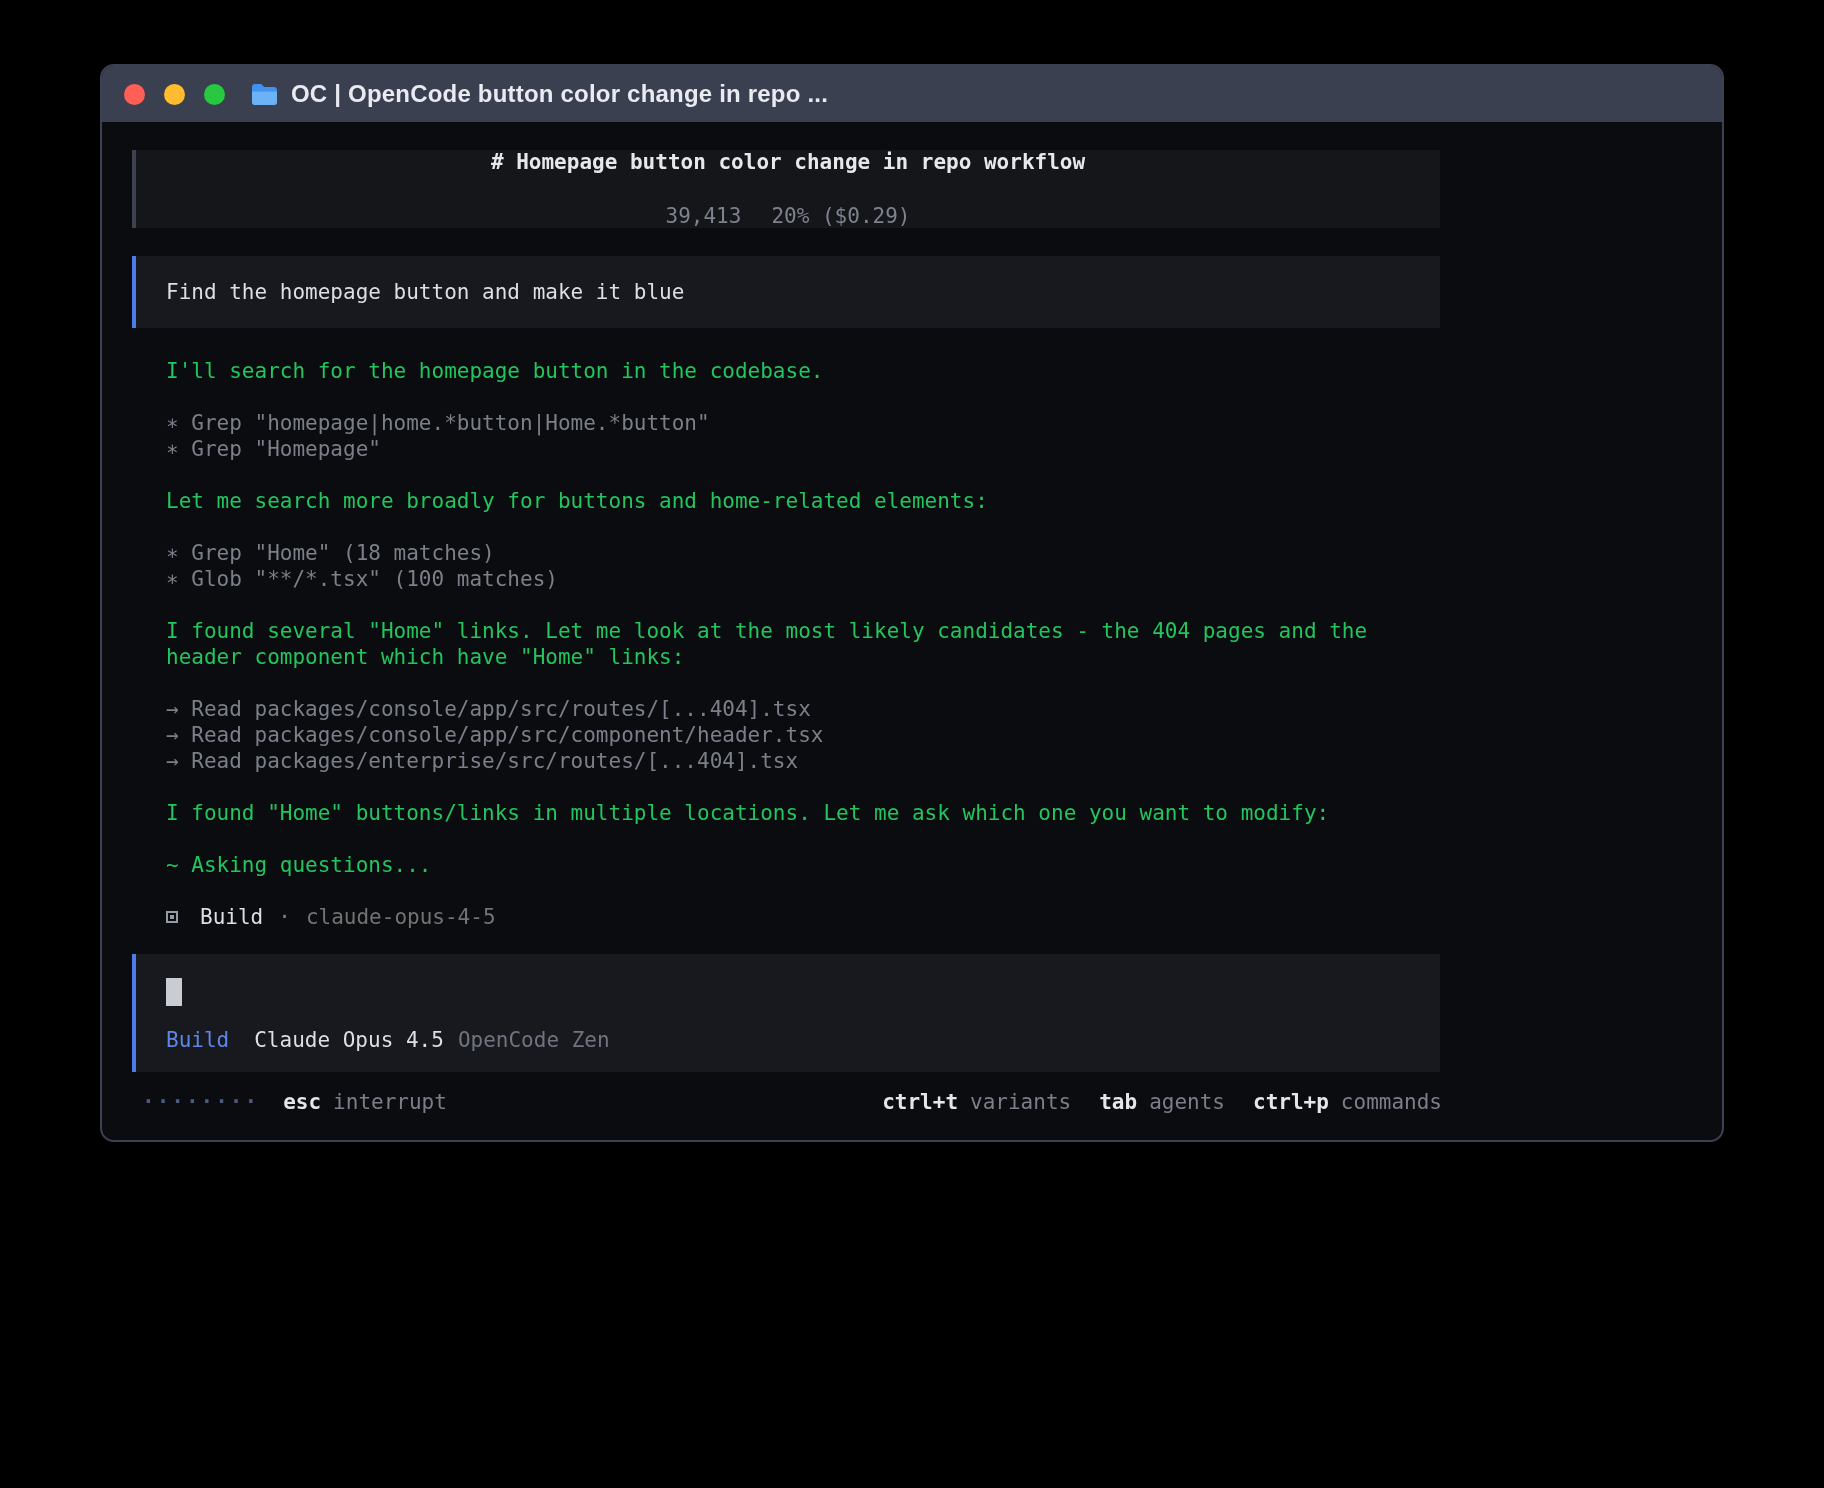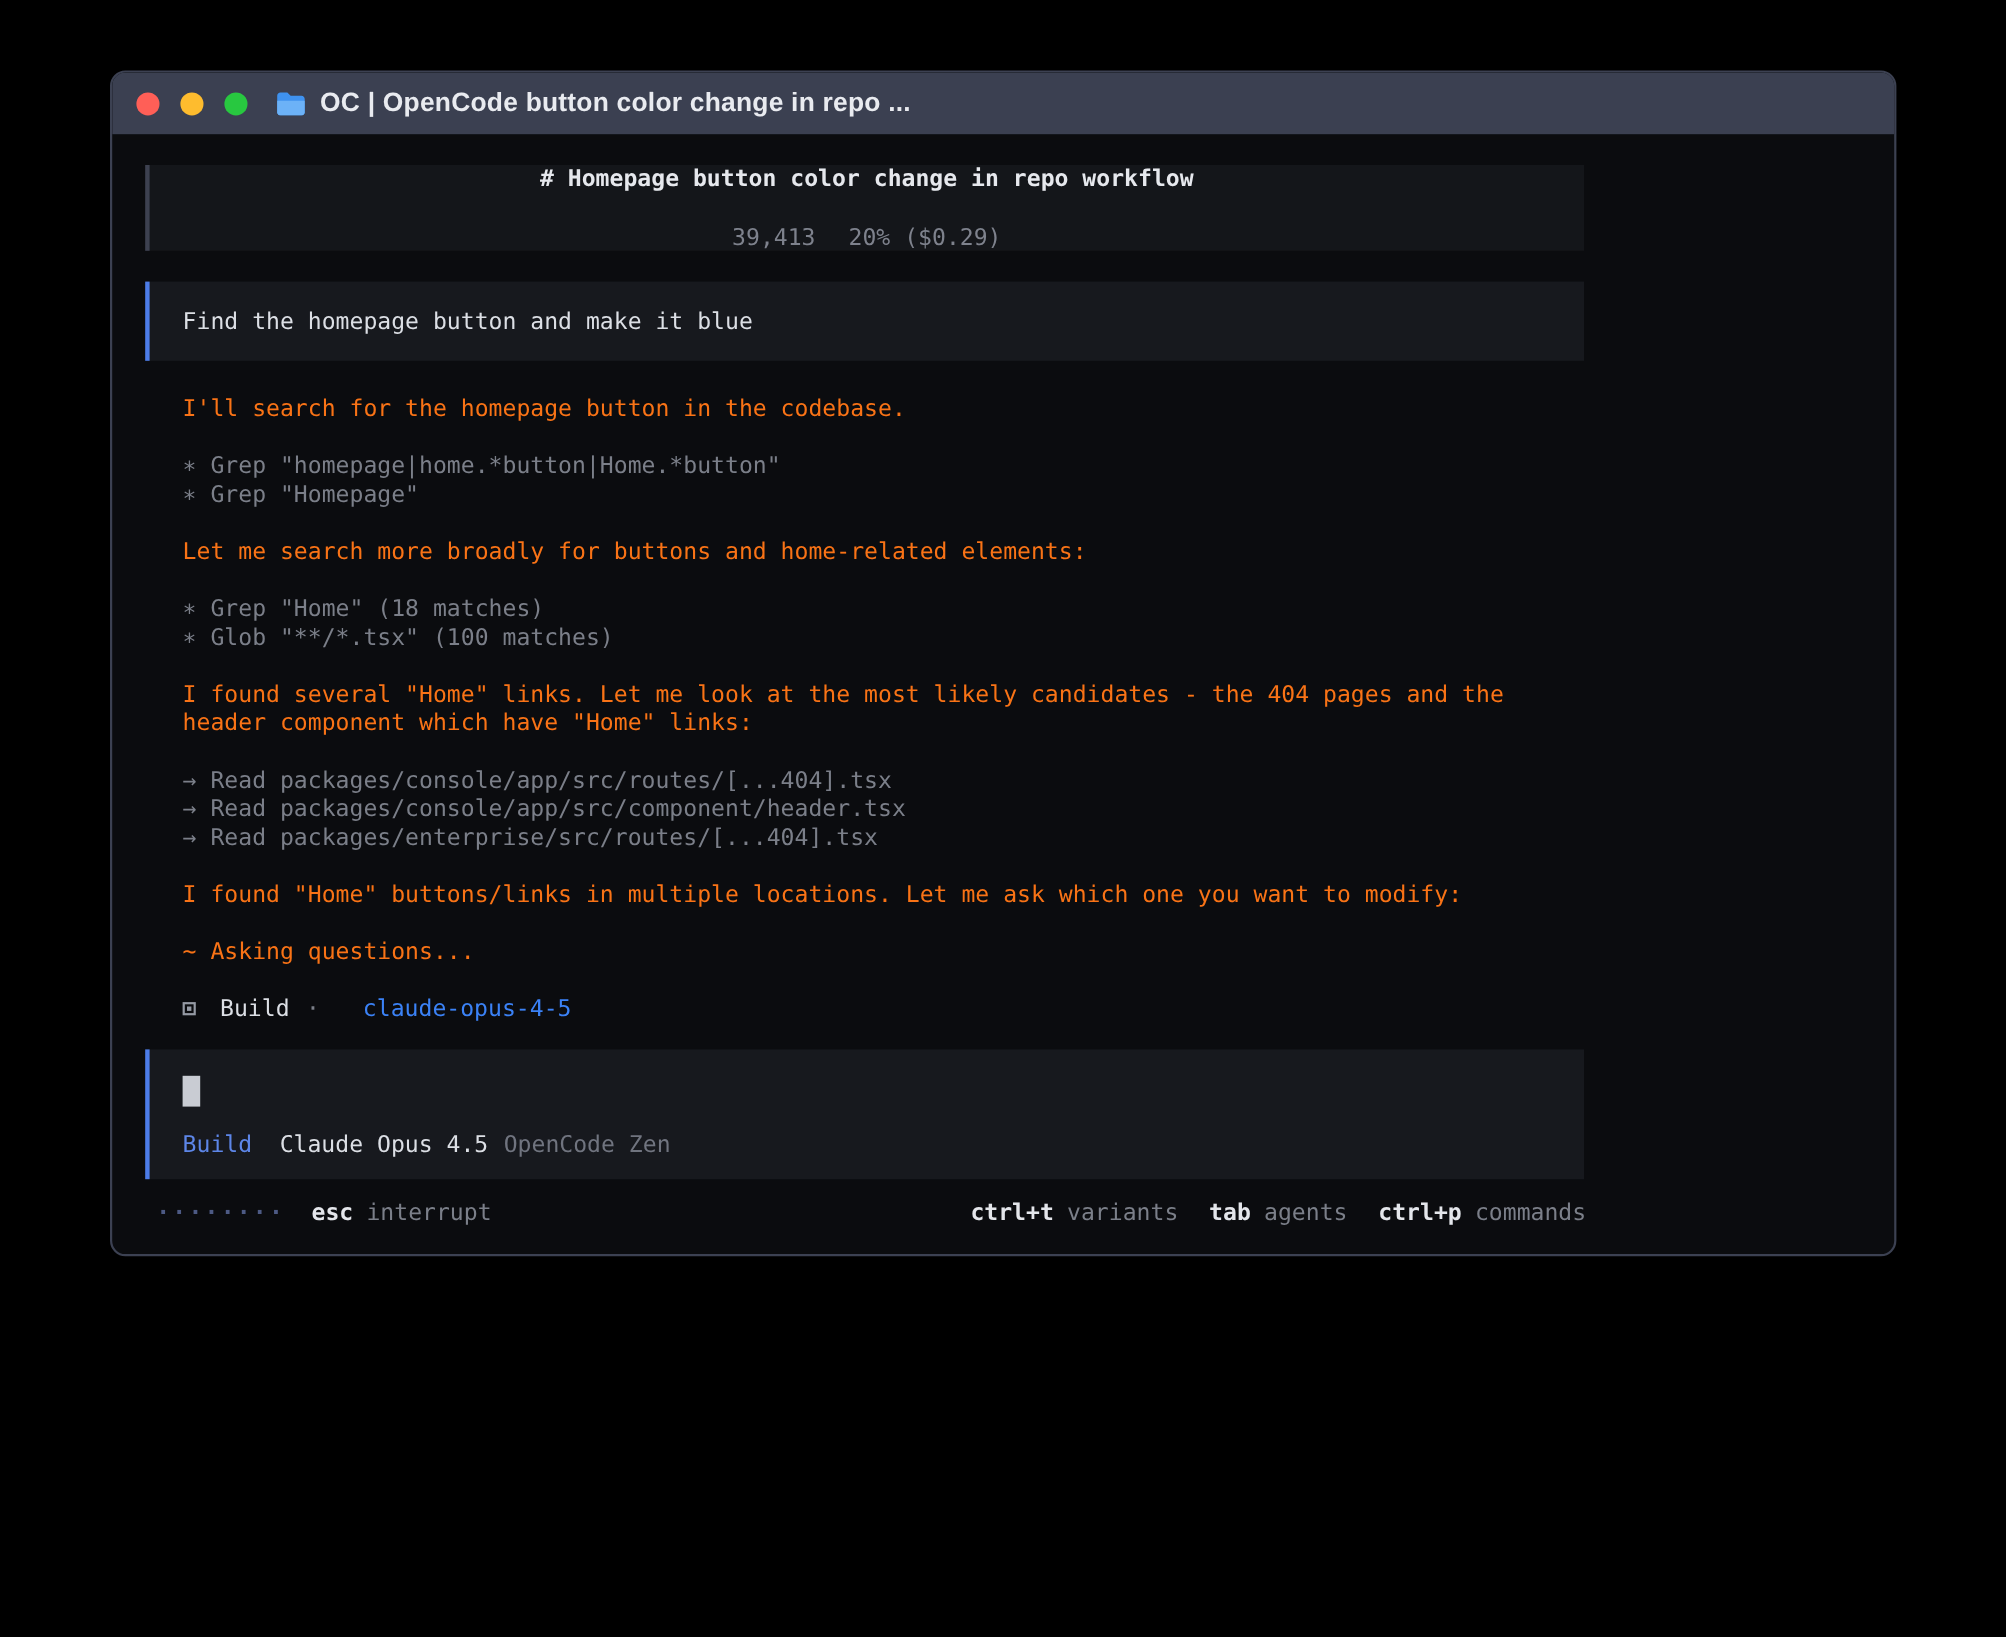--- a/index.html
+++ b/index.html
@@ -28,31 +28,31 @@
     border-left:4px solid #3d4150; display:flex; align-items:center;
     justify-content:space-between; padding:0 30px;flex-direction:column; }
   .sh-title { font-weight:bold; color:#e6e8ed; }
   .sh-stats { color:#7e828d; display:flex; gap:30px; }
 
   .user-msg { width:1308px; height:72px; background:#17191e;
     border-left:4px solid #4c7ce8; margin-top:28px; display:flex;
     align-items:center; padding:0 30px; color:#dcdfe5; }
 
   .transcript { margin-top:30px; margin-left:34px; width:1276px; line-height:26px; }
-  .line.text { color:#f97316; }
+  .line.text { color:#22c55e; }
   .line.tool { color:#7b7f89; }
   .gap { margin-top:26px; }
 
   .agent-line { display:flex; align-items:center; margin-top:26px; }
   .agent-icon { width:12px; height:12px; border:2px solid #959aa4; position:relative;
     margin-right:22px; flex:0 0 auto; }
   .agent-icon::after { content:""; position:absolute; inset:2px; background:#959aa4; }
   .agent-name { color:#dcdfe5; }
   .agent-sep { color:#7b7f89; margin:0 15px; }
-  .agent-model { color:#3b82f6;margin-left:24px; }
+  .agent-model { color:#737373; }
 
   
   .input-box { margin-top:24px; width:1308px; background:#17191e;
     border-left:4px solid #4c7ce8; padding:24px 30px 20px 30px; }
   .cursor { width:16px; height:28px; background:#c9ccd3; }
   .model-line { margin-top:22px; display:flex; align-items:baseline; }
   .mode { color:#5d86e8; }
   .model { color:#dcdfe5; margin-left:25px; }
   .provider { color:#70747f; margin-left:14px; }
 

